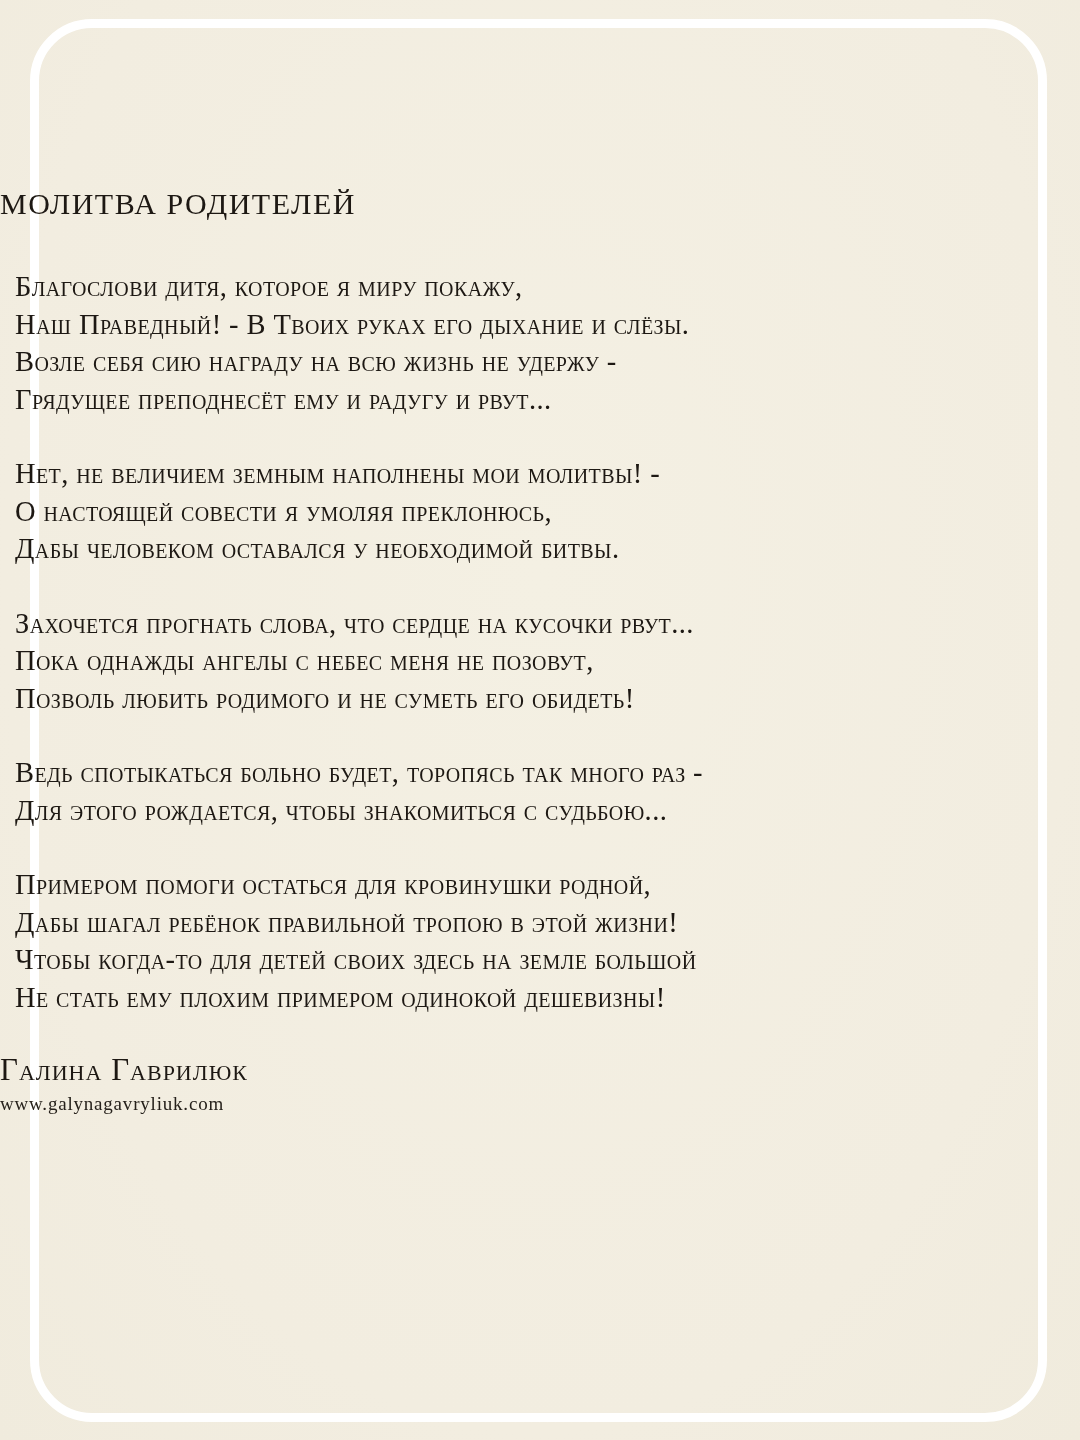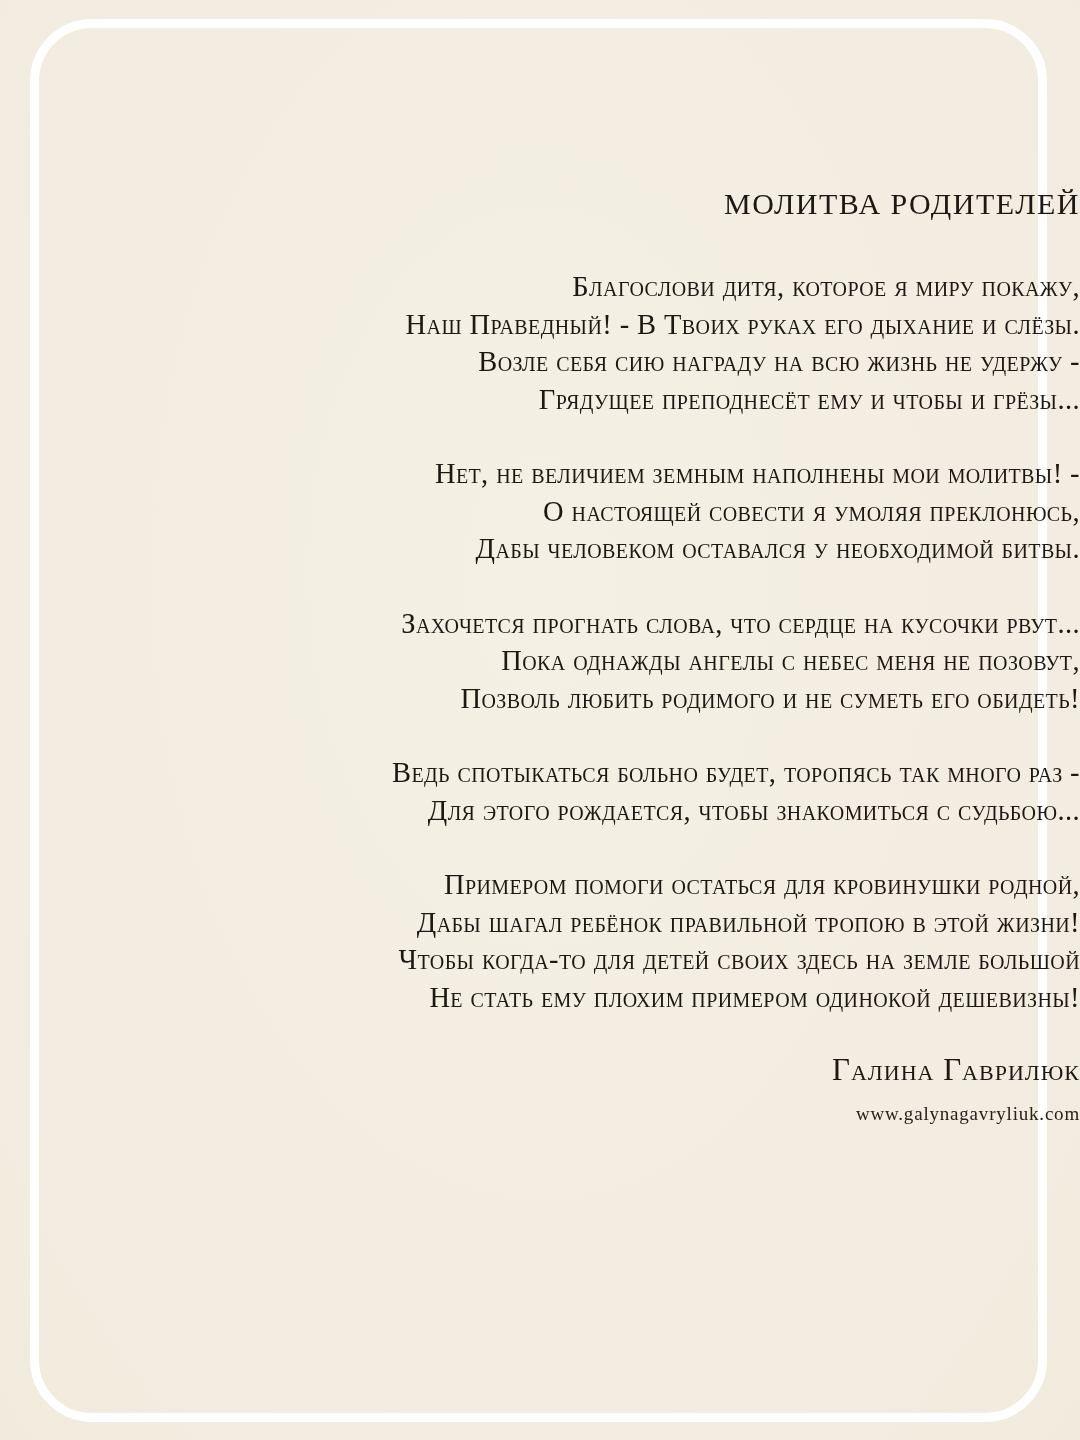--- a/index.html
+++ b/index.html
@@ -30,50 +30,50 @@
     bottom: 18px;
     border: 9px solid #ffffff;
     border-radius: 62px;
     pointer-events: none;
   }
   .content {
     position: absolute;
     left: 0;
     right: 0;
     top: 0;
-    text-align: right;
+    text-align: left;
   }
   .title {
     margin-top: 188px;
     font-size: 30px;
     line-height: 32px;
     letter-spacing: 1.5px;
     font-weight: normal;
   }
   .poem {
     margin-top: 48px;
   }
   .stanza {
-    margin: 0 0 37px 4px;
+    margin: 0 0 37px 15px;
   }
   .line {
     font-size: 28.5px;
     line-height: 37.5px;
     font-variant: small-caps;
     letter-spacing: 0.4px;
     white-space: nowrap;
   }
   .author {
     font-size: 31px;
     line-height: 34px;
     font-variant: small-caps;
     letter-spacing: 1px;
   }
   .website {
-    margin-top: 15px;
+    margin-top: 5px;
     font-size: 19px;
     line-height: 24px;
     letter-spacing: 0.8px;
     color: #26211b;
   }
 </style>
 </head>
 <body>
 
 <div class="page">
@@ -81,21 +81,21 @@
 
   <div class="content">
     <h1 class="title">МОЛИТВА РОДИТЕЛЕЙ</h1>
 
     <div class="poem">
 
       <div class="stanza">
         <div class="line">Благослови дитя, которое я миру покажу,</div>
         <div class="line">Наш Праведный! - В Твоих руках его дыхание и слёзы.</div>
         <div class="line">Возле себя сию награду на всю жизнь не удержу -</div>
-        <div class="line">Грядущее преподнесёт ему и чтобы и грёзы...</div>
+        <div class="line">Грядущее преподнесёт ему и радугу и рвут...</div>
       </div>
 
       <div class="stanza">
         <div class="line">Нет, не величием земным наполнены мои молитвы! -</div>
         <div class="line">О настоящей совести я умоляя преклонюсь,</div>
         <div class="line">Дабы человеком оставался у необходимой битвы.</div>
       </div>
 
       <div class="stanza">
         <div class="line">Захочется прогнать слова, что сердце на кусочки рвут...</div>

